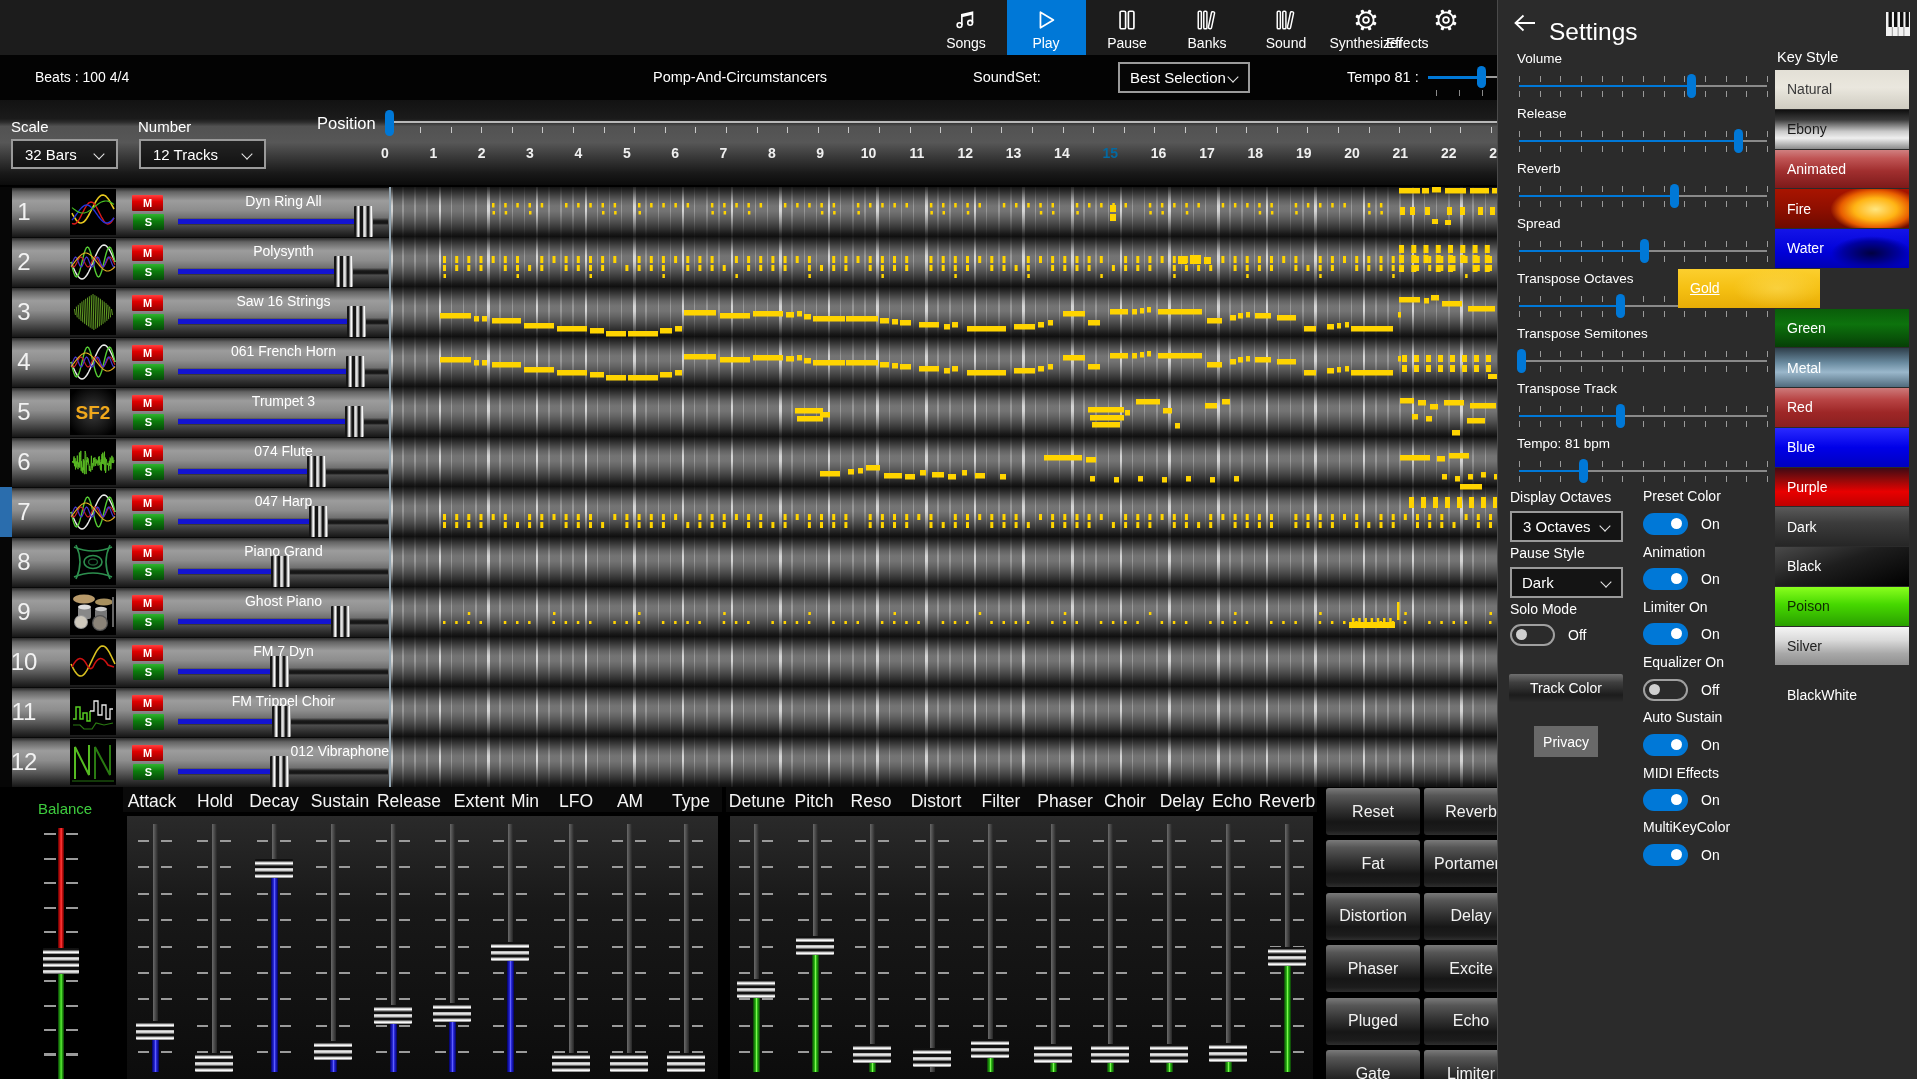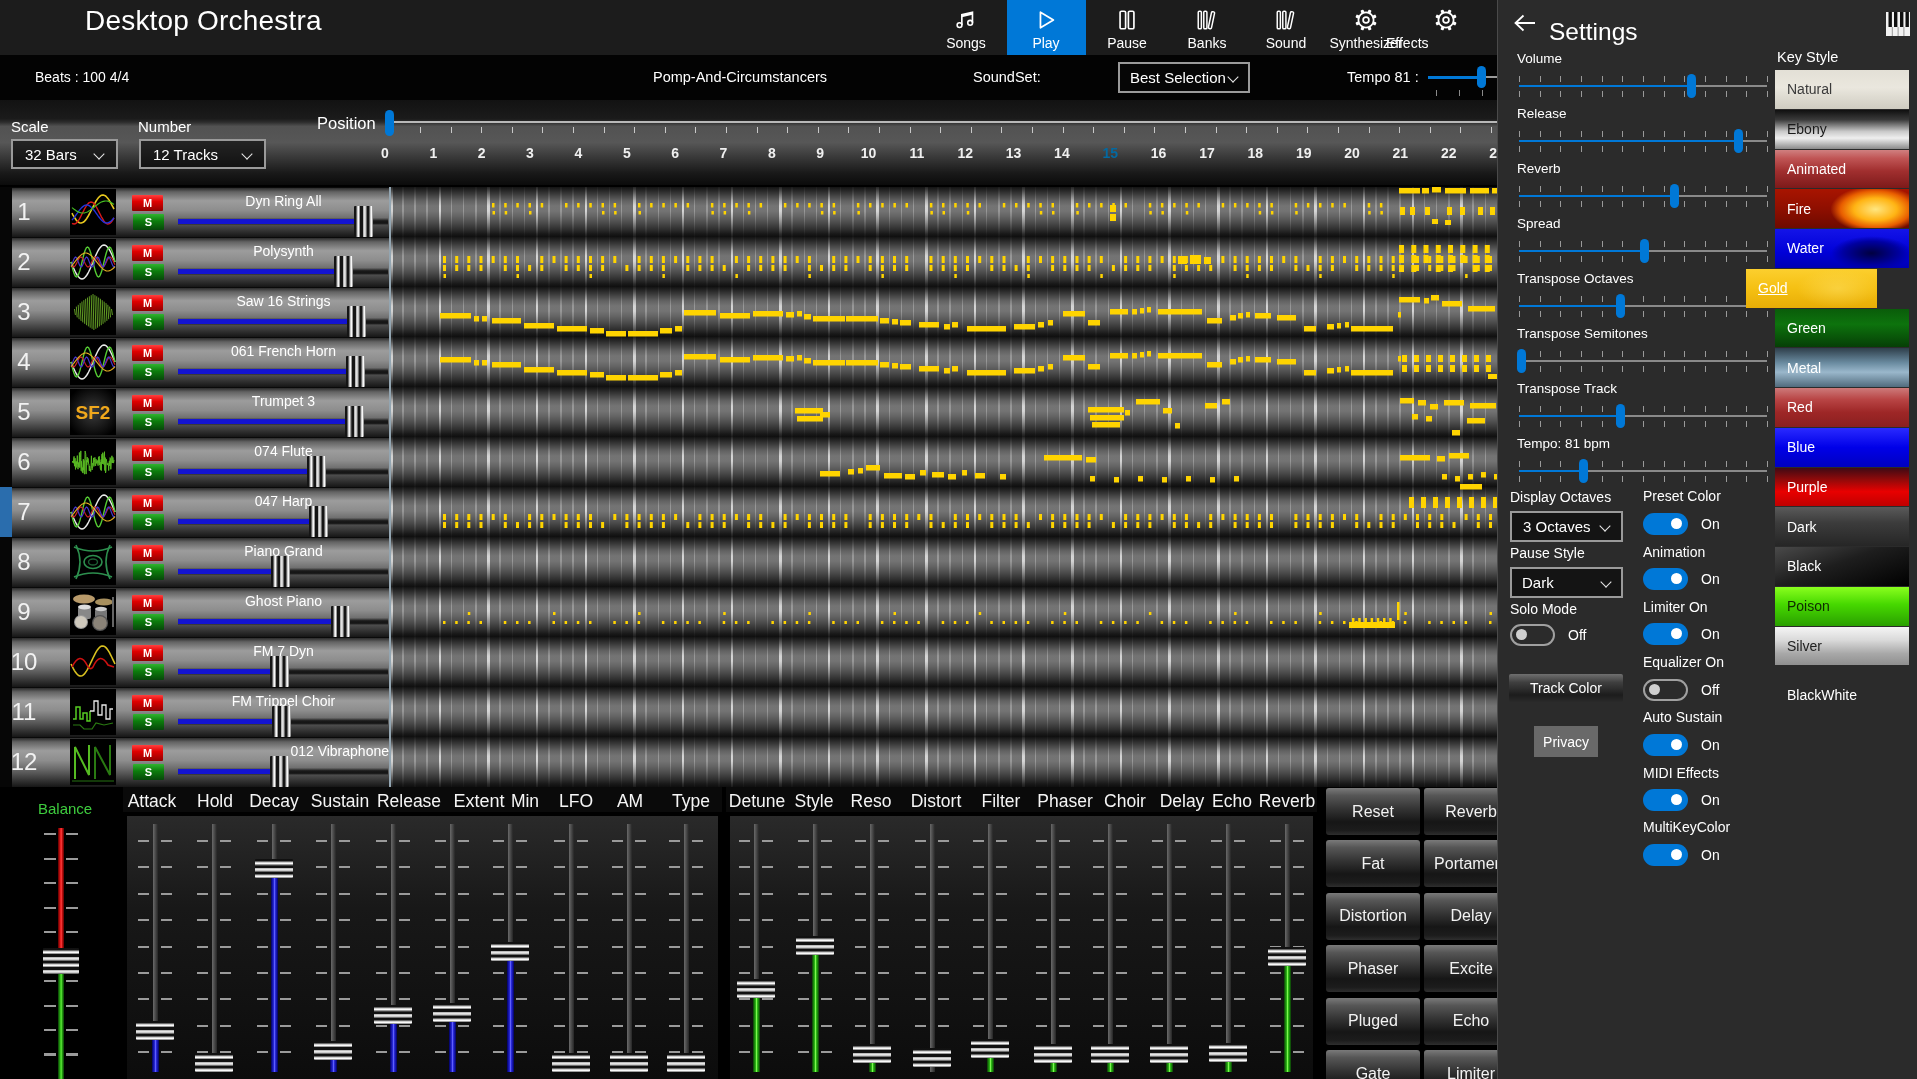--- a/index.html
+++ b/index.html
@@ -16,21 +16,20 @@
 .rowgrad{background:linear-gradient(180deg,#2b2b2b 0%,#636363 8%,#9c9c9c 26%,#8d8d8d 46%,#6d6d6d 62%,#3a3a3a 84%,#161616 100%);}
 .mbtn{background:linear-gradient(180deg,#ff4040 0%,#e00000 40%,#8f0000 100%);border-radius:1px;color:#fff;font-weight:bold;display:flex;align-items:center;justify-content:center;}
 .sbtn{background:linear-gradient(180deg,#30b430 0%,#0c7c0c 45%,#07470a 100%);border-radius:1px;color:#fff;font-weight:bold;display:flex;align-items:center;justify-content:center;}
 .hhandle{background:repeating-linear-gradient(90deg,#141414 0px,#161616 2px,#b5b5b5 3px,#f8f8f8 4.5px,#3d3d3d 6.5px);border-radius:1px;}
 .vhandle{background:repeating-linear-gradient(180deg,#101010 0px,#121212 2px,#bdbdbd 3px,#fafafa 4.5px,#424242 6.5px);border-radius:1px;}
 .ks{color:#fff;font-size:14px;display:flex;align-items:center;padding-left:12px;}
 </style></head>
 <body>
 <div id="app">
     <div style="left:0px;top:0px;width:1917px;height:55px;background:#1c1c1c;"></div>
-    <div class="lbl" style="left:85px;top:5px;width:400px;height:42px;color:#fff;font-size:28px;font-weight:400;letter-spacing:.2px;">Desktop Orchestra</div>
     <div style="left:1007px;top:0px;width:79px;height:55px;background:#0078d7;"></div>
     <div style="left:954px;top:8px;width:24px;height:24px;"><svg width="24" height="24" viewBox="0 0 26 26">
         <path d="M8.5 18.5 V7.2 L20 4.6 V16" fill="none" stroke="#fff" stroke-width="1.8"></path>
         <path d="M8.5 7.2 L20 4.6 L20 7.4 L8.5 10" fill="#fff"></path>
         <circle cx="6" cy="18.5" r="2.6" fill="none" stroke="#fff" stroke-width="1.7"></circle>
         <circle cx="17.5" cy="16" r="2.6" fill="none" stroke="#fff" stroke-width="1.7"></circle>
       </svg></div>
     <div class="lbl" style="left:906px;top:35px;width:120px;height:18px;color:#fff;font-size:14px;text-align:center;">Songs</div>
     <div style="left:1034px;top:8px;width:24px;height:24px;"><svg width="24" height="24" viewBox="0 0 26 26">
         <path d="M7 4.5 L21 13 L7 21.5 Z" fill="none" stroke="#fff" stroke-width="1.9" stroke-linejoin="round"></path>
@@ -1123,21 +1122,21 @@
     <div style="left:612px;top:840px;width:11px;height:214px;background:repeating-linear-gradient(180deg,#9a9a9a 0 2px,transparent 2px 26.4px);"></div>
     <div style="left:635px;top:840px;width:11px;height:214px;background:repeating-linear-gradient(180deg,#9a9a9a 0 2px,transparent 2px 26.4px);"></div>
     <div style="left:626.5px;top:824px;width:5px;height:248px;background:linear-gradient(90deg,#6a6a6a,#262626);"></div>
     <div class="vhandle" style="left:610px;top:1053px;width:38px;height:19px;"></div>
     <div style="left:669px;top:840px;width:11px;height:214px;background:repeating-linear-gradient(180deg,#9a9a9a 0 2px,transparent 2px 26.4px);"></div>
     <div style="left:692px;top:840px;width:11px;height:214px;background:repeating-linear-gradient(180deg,#9a9a9a 0 2px,transparent 2px 26.4px);"></div>
     <div style="left:683.5px;top:824px;width:5px;height:248px;background:linear-gradient(90deg,#6a6a6a,#262626);"></div>
     <div class="vhandle" style="left:667px;top:1053px;width:38px;height:19px;"></div>
     <div style="left:726px;top:787px;width:591px;height:25px;background:#0a0a0a;"></div>
     <div class="lbl" style="left:697px;top:791px;width:120px;height:20px;font-size:17.5px;text-align:center;color:#f5f5f5;">Detune</div>
-    <div class="lbl" style="left:754px;top:791px;width:120px;height:20px;font-size:17.5px;text-align:center;color:#f5f5f5;">Style</div>
+    <div class="lbl" style="left:754px;top:791px;width:120px;height:20px;font-size:17.5px;text-align:center;color:#f5f5f5;">Pitch</div>
     <div class="lbl" style="left:811px;top:791px;width:120px;height:20px;font-size:17.5px;text-align:center;color:#f5f5f5;">Reso</div>
     <div class="lbl" style="left:876px;top:791px;width:120px;height:20px;font-size:17.5px;text-align:center;color:#f5f5f5;">Distort</div>
     <div class="lbl" style="left:941px;top:791px;width:120px;height:20px;font-size:17.5px;text-align:center;color:#f5f5f5;">Filter</div>
     <div class="lbl" style="left:1005px;top:791px;width:120px;height:20px;font-size:17.5px;text-align:center;color:#f5f5f5;">Phaser</div>
     <div class="lbl" style="left:1065px;top:791px;width:120px;height:20px;font-size:17.5px;text-align:center;color:#f5f5f5;">Choir</div>
     <div class="lbl" style="left:1122px;top:791px;width:120px;height:20px;font-size:17.5px;text-align:center;color:#f5f5f5;">Delay</div>
     <div class="lbl" style="left:1172px;top:791px;width:120px;height:20px;font-size:17.5px;text-align:center;color:#f5f5f5;">Echo</div>
     <div class="lbl" style="left:1227px;top:791px;width:120px;height:20px;font-size:17.5px;text-align:center;color:#f5f5f5;">Reverb</div>
     <div style="left:730px;top:816px;width:583px;height:263px;background:linear-gradient(180deg,#2a2a2a 0%,#181818 35%,#0c0c0c 100%);"></div>
     <div style="left:739px;top:840px;width:11px;height:214px;background:repeating-linear-gradient(180deg,#9a9a9a 0 2px,transparent 2px 26.4px);"></div>
@@ -1307,21 +1306,21 @@
     <div class="lbl" style="left:1643px;top:819px;width:180px;height:18px;font-size:14px;">MultiKeyColor</div>
     <div class="tgl on" style="left:1643px;top:844px;width:45px;height:22px;"></div>
     <div style="left:1671px;top:849px;width:11px;height:11px;background:#fff;border-radius:50%;"></div>
     <div class="lbl" style="left:1701px;top:847px;width:60px;height:18px;font-size:14px;">On</div>
     <div class="lbl" style="left:1777px;top:49px;width:120px;height:18px;font-size:14.5px;">Key Style</div>
     <div class="ks" style="left:1775px;top:70.0px;width:134px;height:38.75px;background:linear-gradient(180deg,#e3e0d6 0%,#eae7de 45%,#cfccc1 100%);color:#3a3a3a;">Natural</div>
     <div class="ks" style="left:1775px;top:109.75px;width:134px;height:38.75px;background:linear-gradient(180deg,#101010 0%,#3a3a3a 25%,#c9c9c9 55%,#efefef 72%,#8a8a8a 100%);color:#1a1a1a;">Ebony</div>
     <div class="ks" style="left:1775px;top:149.5px;width:134px;height:38.75px;background:linear-gradient(180deg,#d08080 0%,#c05555 22%,#a12f2f 55%,#7d1a1a 100%);color:#fff;">Animated</div>
     <div class="ks" style="left:1775px;top:189.25px;width:134px;height:38.75px;background:radial-gradient(ellipse 42% 75% at 75% 52%,#ffe680 0%,#ffb414 38%,#e85d00 62%,rgba(170,25,0,0) 80%),linear-gradient(180deg,#a81400 0%,#8f0f00 50%,#6e0a00 100%);color:#fff;">Fire</div>
     <div class="ks" style="left:1775px;top:229.0px;width:134px;height:38.75px;background:radial-gradient(ellipse 36% 52% at 72% 62%,#000040 0%,#0000a0 58%,rgba(0,0,200,0) 84%),linear-gradient(180deg,#1414e8 0%,#0000d8 60%,#0000b4 100%);color:#fff;">Water</div>
-    <div class="ks" style="left:1746px;top:268.75px;width:131px;height:38.75px;background:radial-gradient(ellipse 45% 70% at 70% 50%,rgba(255,228,112,0.45) 0%,rgba(255,200,0,0) 70%),linear-gradient(180deg,#fccf2e 0%,#f5c013 50%,#e8ad06 100%);color:#fff;text-decoration:underline;">Gold</div>
+    <div class="ks" style="left:1678px;top:268.75px;width:142px;height:38.75px;background:radial-gradient(ellipse 45% 70% at 70% 50%,rgba(255,228,112,0.45) 0%,rgba(255,200,0,0) 70%),linear-gradient(180deg,#fccf2e 0%,#f5c013 50%,#e8ad06 100%);color:#fff;text-decoration:underline;">Gold</div>
     <div class="ks" style="left:1775px;top:308.5px;width:134px;height:38.75px;background:linear-gradient(180deg,#0a5c0a 0%,#0d730d 40%,#063f06 100%);color:#fff;">Green</div>
     <div class="ks" style="left:1775px;top:348.25px;width:134px;height:38.75px;background:linear-gradient(180deg,#2e3e4a 0%,#6a8ba0 38%,#9ab7cb 62%,#516b7d 100%);color:#fff;">Metal</div>
     <div class="ks" style="left:1775px;top:388.0px;width:134px;height:38.75px;background:linear-gradient(180deg,#cd7a7a 0%,#b84444 30%,#9e2727 62%,#8a1f1f 100%);color:#fff;text-align:right;">Red</div>
     <div class="ks" style="left:1775px;top:427.75px;width:134px;height:38.75px;background:linear-gradient(180deg,#2a2aff 0%,#0000e8 50%,#0000c0 100%);color:#fff;">Blue</div>
     <div class="ks" style="left:1775px;top:467.5px;width:134px;height:38.75px;background:linear-gradient(180deg,#3f0a14 0%,#8f0a0a 30%,#e80000 62%,#c00000 100%);color:#fff;">Purple</div>
     <div class="ks" style="left:1775px;top:507.25px;width:134px;height:38.75px;background:linear-gradient(180deg,#5a5a5a 0%,#3c3c3c 40%,#262626 100%);color:#fff;">Dark</div>
     <div class="ks" style="left:1775px;top:547.0px;width:134px;height:38.75px;background:linear-gradient(160deg,#4a4a4a 0%,#1e1e1e 45%,#000 100%);color:#fff;">Black</div>
     <div class="ks" style="left:1775px;top:586.75px;width:134px;height:38.75px;background:linear-gradient(180deg,#8aff1e 0%,#46d800 45%,#2aa000 100%);color:#0f2a00;">Poison</div>
     <div class="ks" style="left:1775px;top:626.5px;width:134px;height:38.75px;background:linear-gradient(180deg,#f5f5f5 0%,#d9d9d9 35%,#a8a8a8 70%,#8f8f8f 100%);color:#222;">Silver</div>
     <div class="lbl" style="left:1787px;top:687px;width:140px;height:18px;font-size:14px;">BlackWhite</div>

